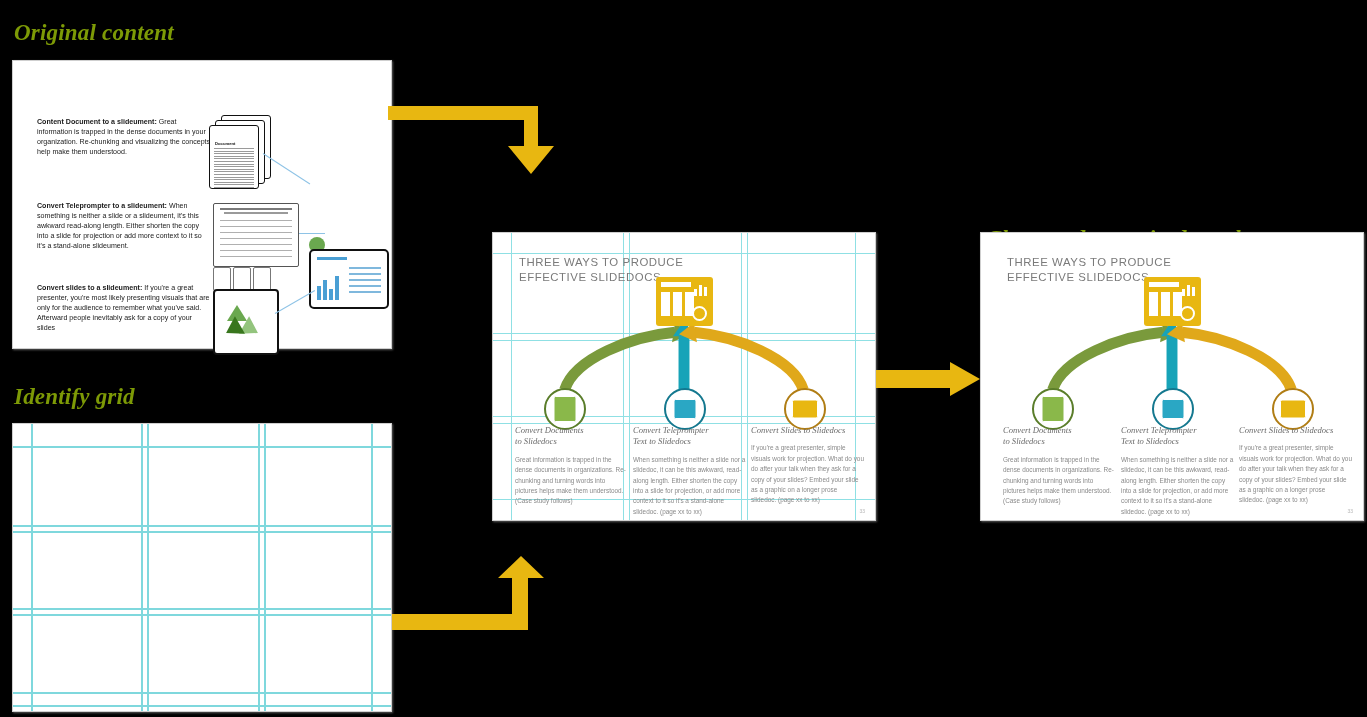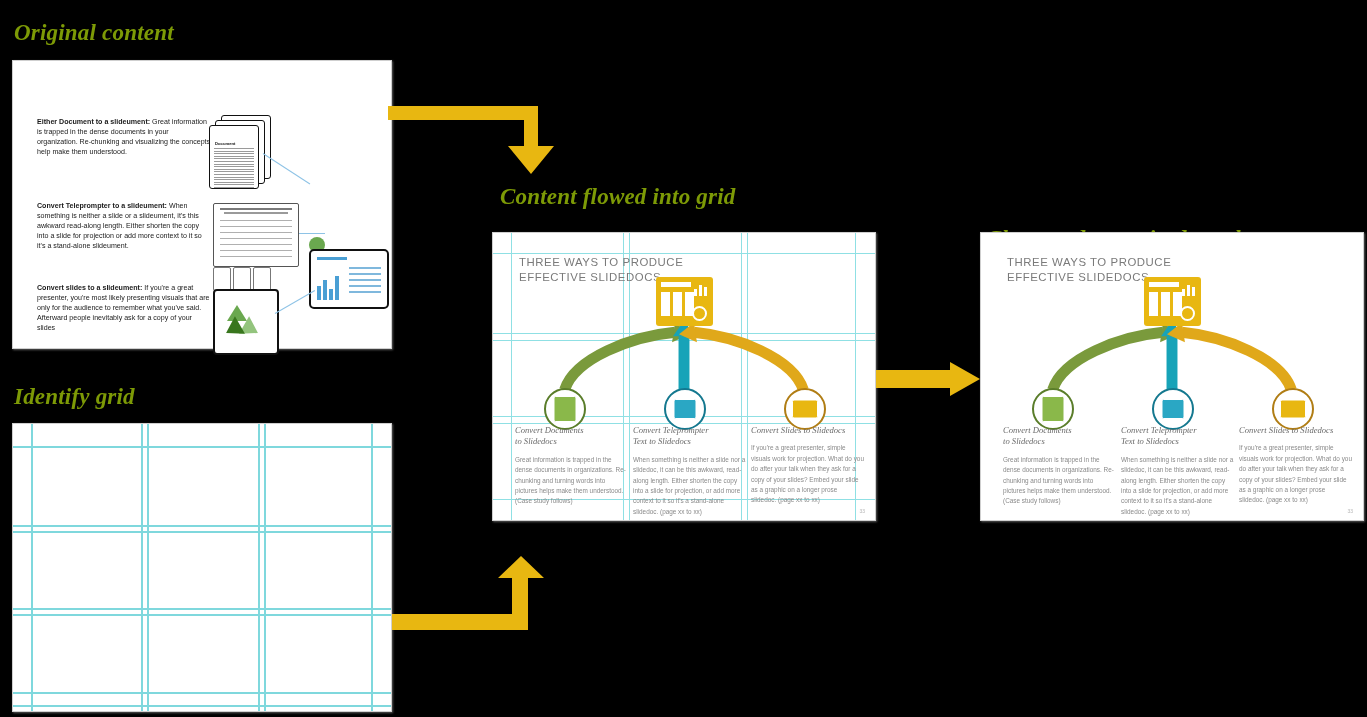--- a/index.html
+++ b/index.html
@@ -133,27 +133,26 @@
   
   .bigarrow{position:absolute;}
 </style>
 </head>
 <body>
 
 <div class="stage">
 
   <div class="heading" id="h-original">Original content</div>
   <div class="heading" id="h-grid">Identify grid</div>
-  <div class="heading" id="h-flowed">Content flowed into grid</div>
   <div class="heading" id="h-clean">Clean and organized result</div>
 
   <div class="panel shadow" id="panel-original">
 
     <div class="os-block" id="osb1">
-      <b>Either Document to a slideument:</b>
+      <b>Content Document to a slideument:</b>
       <span>Great information is trapped in the dense documents in your organization. Re-chunking and visualizing the concepts help make them understood.</span>
     </div>
     <div class="os-block" id="osb2">
       <b>Convert Teleprompter to a slideument:</b>
       <span>When something is neither a slide or a slideument, it's this awkward read-along length. Either shorten the copy into a slide for projection or add more context to it so it's a stand-alone slideument.</span>
     </div>
     <div class="os-block" id="osb3">
       <b>Convert slides to a slideument:</b>
       <span>If you're a great presenter, you're most likely presenting visuals that are only for the audience to remember what you've said. Afterward people inevitably ask for a copy of your slides</span>
     </div>

